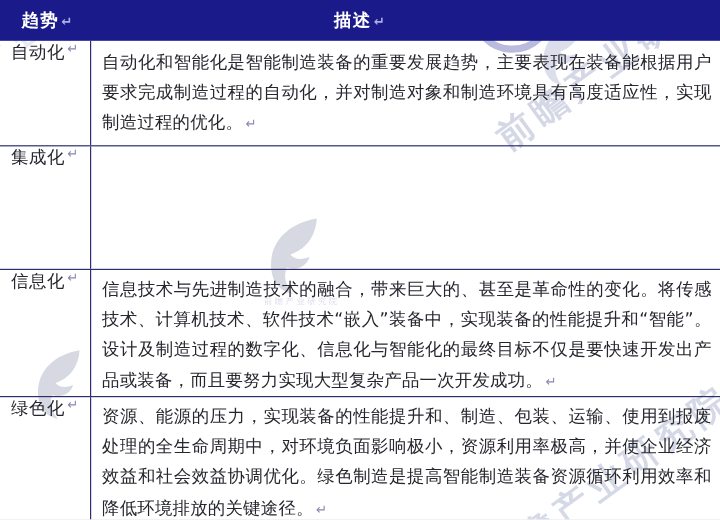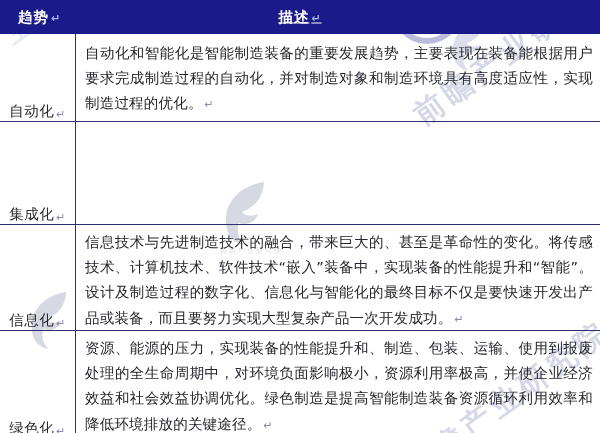--- a/index.html
+++ b/index.html
@@ -34,32 +34,32 @@
   .tbl{position:absolute;inset:0;z-index:1;display:flex;flex-direction:column;}
   .hdr{
     height:34px;flex:0 0 34px;background:#1b1a8a;color:#ffffff;position:relative;
   }
   .hdr .h-trend{
     position:absolute;left:18px;top:50%;transform:translateY(-50%);
     font-size:14.5px;font-weight:bold;letter-spacing:1px;
   }
   .hdr .h-desc{
     position:absolute;left:50%;top:50%;transform:translate(-50%,-50%);
-    font-size:14.5px;font-weight:bold;letter-spacing:1px;text-decoration:underline;
+    font-size:14.5px;font-weight:bold;letter-spacing:1px;
   }
   .hdr .pmark{color:#aab0e0;}
   .row{display:flex;border-bottom:1.5px solid #2e2e6e;background:transparent;}
   .row.r1{height:87px;flex:0 0 87px;}
   .row.r2{height:102px;flex:0 0 102px;}
   .row.r3{height:105px;flex:0 0 105px;}
   .row.r4{flex:1 1 auto;}
   .cell{box-sizing:border-box;}
   .cell.trend{
     width:76px;flex:0 0 76px;border-right:1.5px solid #2e2e6e;
-    display:flex;align-items:flex-end;justify-content:center;
+    display:flex;align-items:flex-start;justify-content:center;
     font-size:14.5px;color:#26262e;letter-spacing:.5px;
   }
   .cell.desc{
     flex:1 1 auto;padding:5px 7px 0 9px;
     font-size:14.5px;line-height:25.2px;color:#26262e;
     text-align:justify;text-justify:inter-character;letter-spacing:.2px;
   }
   .row.r1 .cell.desc{padding-top:7px;}
   .pmark{color:#8a8ab0;font-size:11px;margin-left:2px;}
 </style>

